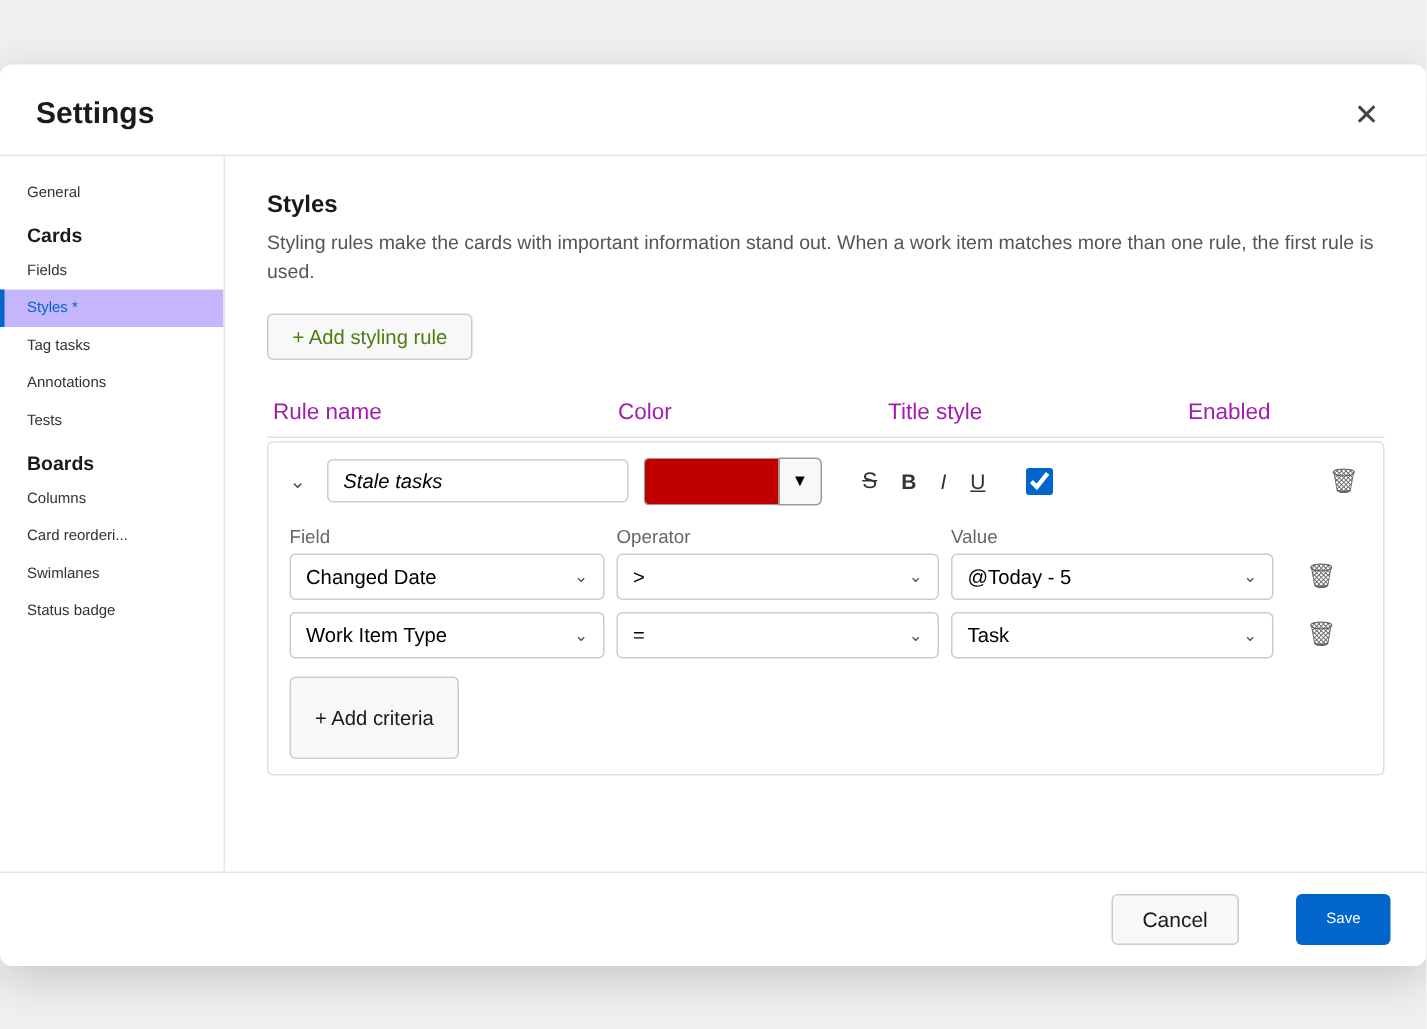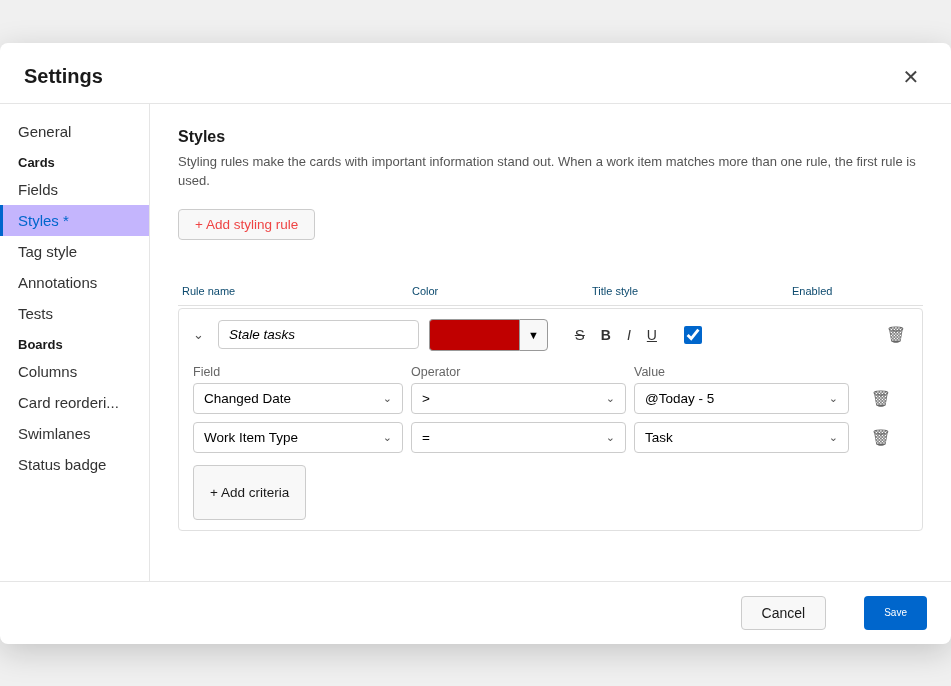--- a/index.html
+++ b/index.html
@@ -4,28 +4,28 @@
   <style>
     * { box-sizing: border-box; margin: 0; padding: 0; }
     body { font-family: 'Segoe UI', Arial, sans-serif; font-size: 14px; background: #f0f0f0; display: flex; justify-content: center; align-items: center; min-height: 100vh; }
     .dialog { background: #fff; border-radius: 8px; width: 951px; height: 601px; display: flex; flex-direction: column; box-shadow: 0 8px 32px rgba(0,0,0,0.18); position: relative; overflow: hidden; }
     .dialog-header { display: flex; align-items: center; justify-content: space-between; padding: 18px 24px 10px 24px; border-bottom: 1px solid #e5e5e5; }
     .dialog-title { font-size: 20px; font-weight: 600; color: #1a1a1a; }
     .close-btn { background: none; border: none; cursor: pointer; font-size: 20px; color: #444; width: 32px; height: 32px; display: flex; align-items: center; justify-content: center; border-radius: 4px; }
     .dialog-body { display: flex; flex: 1; overflow: hidden; }
     .sidebar { width: 150px; min-width: 150px; border-right: 1px solid #e5e5e5; padding: 12px 0; overflow-y: auto; }
     .sidebar-section { font-size: 13px; font-weight: 700; color: #1a1a1a; padding: 8px 18px 4px 18px; }
-    .sidebar-item { padding: 7px 18px; font-size: 15px; color: #333; cursor: pointer; border-radius: 0; white-space: nowrap; overflow: hidden; text-overflow: ellipsis; }
+    .sidebar-item { padding: 7px 18px; font-size: 10px; color: #333; cursor: pointer; border-radius: 0; white-space: nowrap; overflow: hidden; text-overflow: ellipsis; }
     .sidebar-item.active { background: #c4b5fd; color: #0066cc; font-weight: 500; border-left: 3px solid #0066cc; padding-left: 15px; }
     .main-content { flex: 1; padding: 24px 28px; overflow-y: auto; }
     .section-title { font-size: 16px; font-weight: 600; color: #1a1a1a; margin-bottom: 6px; }
     .section-desc { font-size: 13px; color: #555; margin-bottom: 18px; line-height: 1.5; }
-    .add-rule-btn { display: inline-flex; align-items: center; gap: 6px; padding: 7px 16px; border: 1px solid #ccc; background: #f8f8f8; border-radius: 4px; cursor: pointer; font-size: 13.5px; color: #ef4444; margin-bottom: 18px; }
+    .add-rule-btn { display: inline-flex; align-items: center; gap: 6px; padding: 7px 16px; border: 1px solid #ccc; background: #f8f8f8; border-radius: 4px; cursor: pointer; font-size: 13.5px; color: #4d7c0f; margin-bottom: 18px; }
     .table-header { display: grid; grid-template-columns: 230px 180px 200px 100px 40px; gap: 0; padding: 6px 0; border-bottom: 1px solid #e0e0e0; margin-bottom: 2px; }
-    .table-header-cell { font-size: 11px; color: #0c4a6e; padding: 2px 4px; margin-top: 19px; }
+    .table-header-cell { font-size: 15px; color: #a21caf; padding: 2px 4px; }
     .rule-row { border: 1px solid #e0e0e0; border-radius: 4px; margin-bottom: 8px; padding: 10px 10px; }
     .rule-main { display: flex; align-items: center; gap: 10px; margin-bottom: 10px; }
     .chevron-btn { background: none; border: none; cursor: pointer; font-size: 13px; color: #555; padding: 2px 4px; }
     .rule-name-input { flex: 0 0 180px; padding: 6px 10px; border: 1px solid #ccc; border-radius: 4px; font-size: 13.5px; font-style: italic; }
     .color-picker-group { display: flex; align-items: center; gap: 0; }
     .color-swatch { width: 90px; height: 32px; background: #c00000; border: 1px solid #999; border-right: none; border-radius: 4px 0 0 4px; cursor: pointer; }
     .color-dropdown-btn { padding: 6px 8px; border: 1px solid #999; border-radius: 0 4px 4px 0; background: #f8f8f8; cursor: pointer; font-size: 11px; height: 32px; display: flex; align-items: center; }
     .title-style-group { display: flex; align-items: center; gap: 2px; margin-left: 10px; }
     .style-btn { background: none; border: 1px solid transparent; border-radius: 3px; cursor: pointer; font-size: 14px; padding: 3px 6px; color: #333; display: flex; align-items: center; }
     .enabled-checkbox { width: 18px; height: 18px; accent-color: #0066cc; cursor: pointer; margin-left: 10px; }
@@ -52,21 +52,21 @@
   </div>
 
   <div class="dialog-body">
 
     <div class="sidebar">
       <div class="sidebar-item">General</div>
 
       <div class="sidebar-section">Cards</div>
       <div class="sidebar-item">Fields</div>
       <div class="sidebar-item active">Styles *</div>
-      <div class="sidebar-item">Tag style</div>
+      <div class="sidebar-item">Tag tasks</div>
       <div class="sidebar-item">Annotations</div>
       <div class="sidebar-item">Tests</div>
 
       <div class="sidebar-section">Boards</div>
       <div class="sidebar-item">Columns</div>
       <div class="sidebar-item">Card reorderi...</div>
       <div class="sidebar-item">Swimlanes</div>
       <div class="sidebar-item">Status badge</div>
     </div>
 

